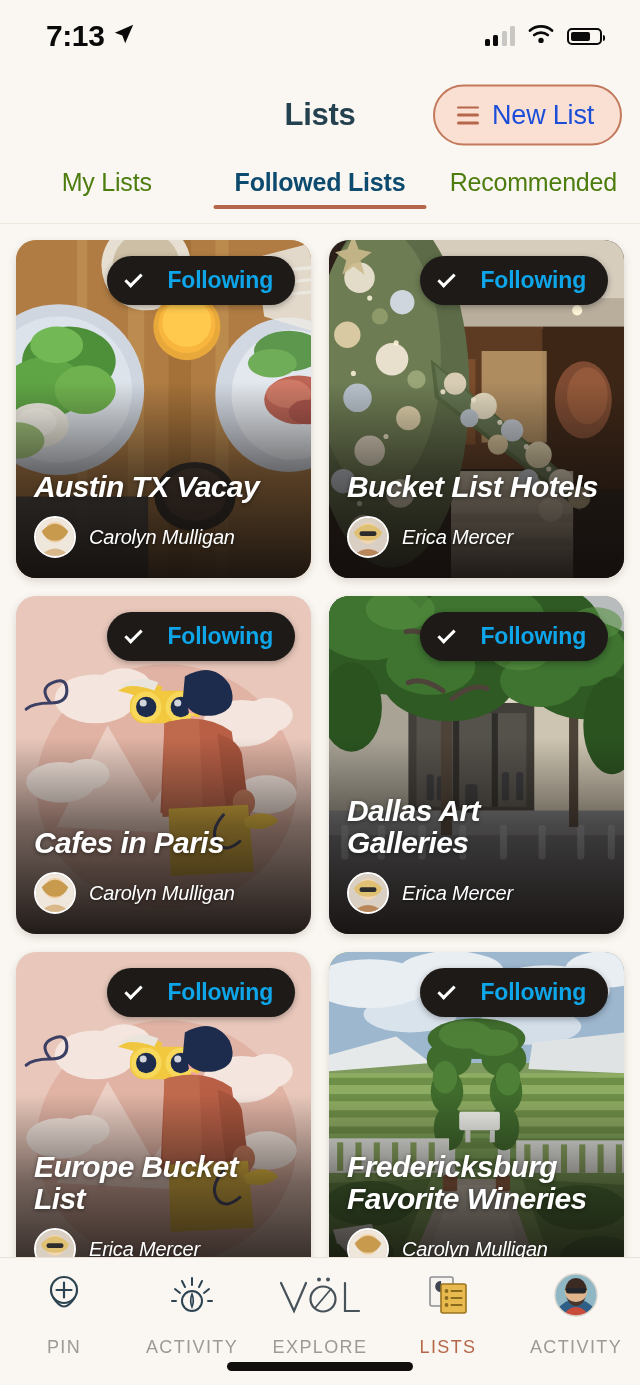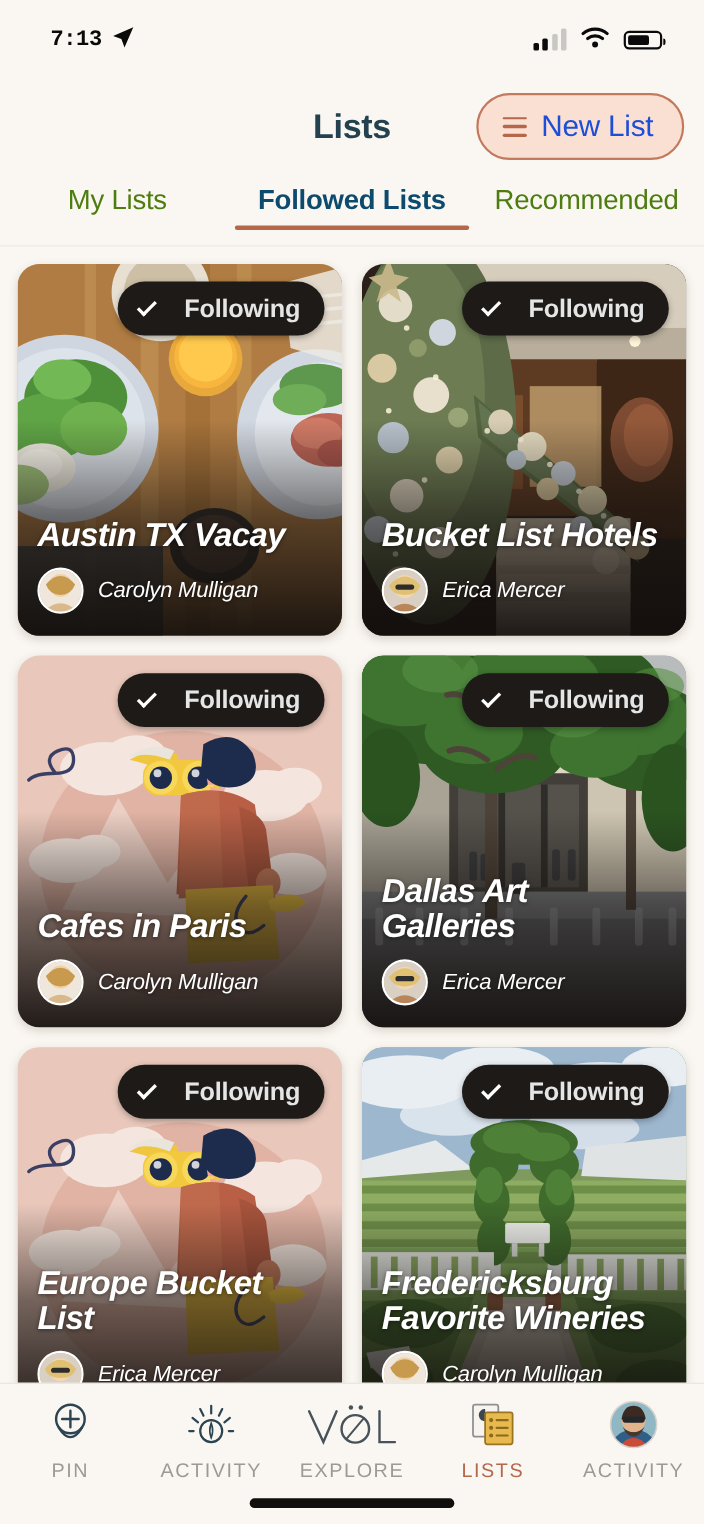--- a/index.html
+++ b/index.html
@@ -10,21 +10,21 @@
     overflow:hidden;
     position:relative;
   }
 
   
   .statusbar {
     height:72px; display:flex; align-items:center;
     justify-content:space-between; padding:0 38px 0 46px;
   }
   .sb-left { display:flex; align-items:center; gap:9px; }
-  .sb-time { font-size:20px; font-weight:bold; color:#0a0a0a; letter-spacing:-0.4px;font-family:Liberation Mono, monospace; }
+  .sb-time { font-size:30px; font-weight:bold; color:#0a0a0a; letter-spacing:-0.4px; }
   .sb-right { display:flex; align-items:center; gap:13px; }
   .bars { display:flex; align-items:flex-end; gap:3.5px; height:20px; }
   .bars i { width:5px; border-radius:1.5px; background:#0a0a0a; display:block; }
   .bars i:nth-child(1){height:7px;} .bars i:nth-child(2){height:11px;}
   .bars i:nth-child(3){height:15px;background:#c9c7c4;}
   .bars i:nth-child(4){height:20px;background:#c9c7c4;}
   .batt { width:35px; height:17px; border:2px solid #0a0a0a; border-radius:5px;
           position:relative; padding:2px; }
   .batt::after { content:""; position:absolute; right:-5px; top:5px; width:2.5px;
                  height:6px; background:#0a0a0a; border-radius:0 2px 2px 0; }
@@ -78,38 +78,38 @@
     background:linear-gradient(to bottom, rgba(20,16,14,0) 0%, rgba(20,16,14,.55) 45%, rgba(18,14,12,.93) 100%);
   }
   .badge {
     position:absolute; top:16px; right:16px; z-index:3;
     display:flex; align-items:center; gap:11px;
     background:#1d1a18; border-radius:26px; padding:11px 22px 11px 18px;
     box-shadow:0 2px 6px rgba(0,0,0,.3); cursor:pointer;
   }
   .badge .tick { width:17px; height:9px; border-left:3px solid #fff;
                  border-bottom:3px solid #fff; transform:rotate(-45deg); margin-top:-4px; }
-  .badge .btxt { color:#e5e5e5; font-size:23px; font-weight:bold; letter-spacing:-0.2px;margin-left:14px; }
+  .badge .btxt { color:#0ea5e9; font-size:23px; font-weight:bold; letter-spacing:-0.2px;margin-left:14px; }
   .card-body { position:absolute; left:0; right:0; bottom:0; z-index:2; padding:0 18px 20px 18px;font-style:italic; }
   .card-title { color:#fff; font-size:30px; font-weight:bold; line-height:1.06;
                 letter-spacing:-0.6px; text-shadow:0 1px 4px rgba(0,0,0,.5); }
   .card-author { display:flex; align-items:center; gap:13px; margin-top:13px; }
   .avatar { width:42px; height:42px; border-radius:50%; border:2.5px solid #fff;
             overflow:hidden; flex:none; position:relative; background:#c9b9a8; }
   .avatar svg { width:100%; height:100%; display:block; }
   .author-name { color:#fff; font-size:20px; font-weight:500; letter-spacing:-0.2px;
                  text-shadow:0 1px 3px rgba(0,0,0,.5); }
 
   
   .tabbar {
     position:absolute; left:0; right:0; bottom:0; height:128px;
     background:#faf7f2; border-top:1px solid #e9e2d9;
     display:flex; align-items:flex-start; padding-top:14px; z-index:10;
   }
-  .nav-item { flex:1; display:flex; flex-direction:column; align-items:center; gap:9px;
+  .nav-item { flex:1; display:flex; flex-direction:column; align-items:center; gap:19px;
               cursor:pointer; }
   .nav-ico { height:46px; display:flex; align-items:center; justify-content:center; }
   .nav-label { font-size:18px; letter-spacing:1.4px; color:#9d9a96; font-weight:500; }
   .nav-item.active .nav-label { color:#b5674a; }
   .home-ind { position:absolute; bottom:14px; left:50%; transform:translateX(-50%);
               width:186px; height:9px; border-radius:6px; background:#100f0e; }
 </style>
 </head>
 <body>
 

